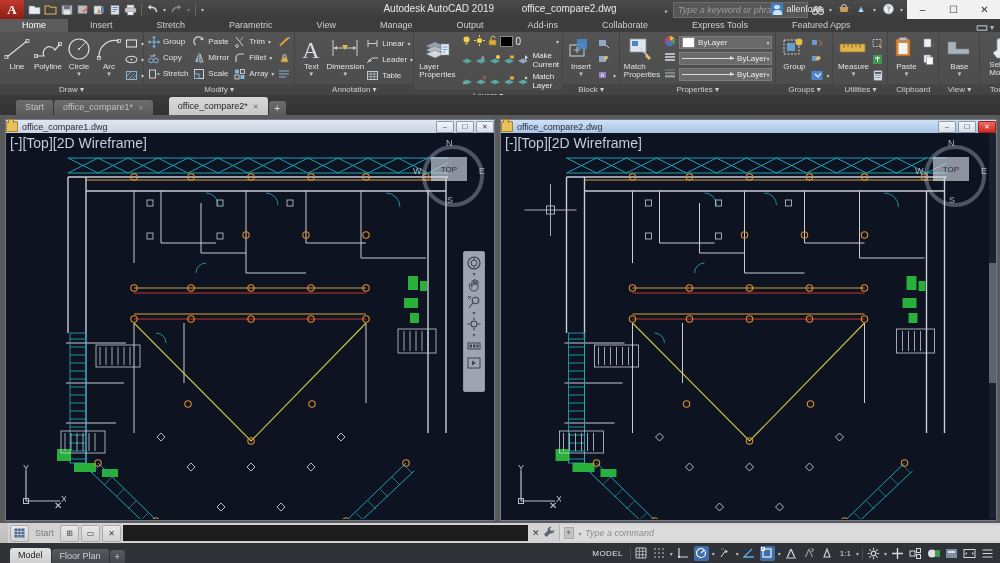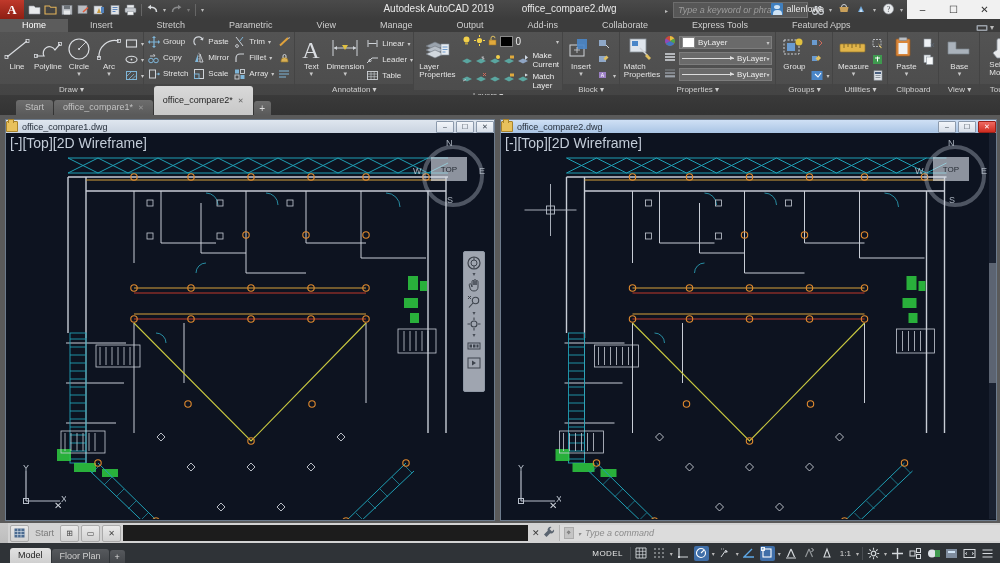--- a/index.html
+++ b/index.html
@@ -60,21 +60,21 @@
     justify-content:space-between;padding:0 2px;font-size:8px;color:#ececec;}
   .combo .cv{display:flex;align-items:center;gap:3px;}
   .lineprev{width:52px;height:1px;background:#ddd;position:relative;}
   .lineprev:after{content:"";position:absolute;right:0;top:-2px;border-left:4px solid #ddd;border-top:2px solid transparent;border-bottom:2px solid transparent;}
 
   
   .filetabs{position:absolute;left:0;top:95px;width:1000px;height:20px;
     background:linear-gradient(#3a3a3a,#333);display:flex;align-items:flex-end;padding-left:16px;gap:1px;}
   .ftab{height:15px;padding:0 9px;font-size:9px;color:#c2c2c2;line-height:15px;
     background:linear-gradient(#6d6d6d,#5a5a5a);border-radius:3px 3px 0 0;display:flex;align-items:center;gap:5px;}
-  .ftab.active{background:linear-gradient(#d9d9d9,#c8c8c8);color:#1e1e1e;height:29px;line-height:17px;}
+  .ftab.active{background:linear-gradient(#d9d9d9,#c8c8c8);color:#1e1e1e;height:18px;line-height:17px;margin-left:15px;}
   .ftab .x{font-size:7px;color:#9a9a9a;}
   .ftab.active .x{color:#666;}
   .ftabplus{width:17px;height:14px;background:linear-gradient(#6d6d6d,#5a5a5a);border-radius:3px 3px 0 0;
     display:flex;align-items:center;justify-content:center;font-size:10px;color:#ddd;}
 
   
   .docarea{position:absolute;left:0;top:115px;width:1000px;height:408px;background:#5a5a5a;}
   .dwgwin{position:absolute;top:4px;height:400px;background:#0e1420;border:1px solid #6d7b8c;}
   #win1{left:5px;width:488px;}
   #win2{left:500px;width:495px;}
@@ -581,21 +581,21 @@
             <span class="ic"><svg width="12" height="11" viewBox="0 0 12 11">
                   <path d="M1 7l5-2.5L11 7 6 9.5z" fill="#5aa6a0"></path>
                   <rect x="7" y="1.5" width="4" height="3" fill="#e0a93c"></rect>
                 </svg></span>
             <span class="ic"><svg width="13" height="11" viewBox="0 0 13 11">
                   <path d="M1 7l5-2.5L11 7 6 9.5z" fill="#8fa5c4"></path>
                   <path d="M8 1l3 2.5-3 2.5z" fill="#cfd8e4"></path>
                 </svg></span>
             <span style="color:#ececec;font-size:8px">Make Current</span>
           </div>
-          <div style="display:flex;gap:2px;margin-top:2px">
+          <div style="display:flex;align-items:center;gap:2px;margin-top:2px">
             <span class="ic"><svg width="12" height="11" viewBox="0 0 12 11">
                   <path d="M1 7l5-2.5L11 7 6 9.5z" fill="#5aa6a0"></path>
                   <path d="M2 9l3-1.5" stroke="#cfd3d8" stroke-width=".8"></path>
                 </svg></span>
             <span class="ic"><svg width="12" height="11" viewBox="0 0 12 11">
                   <path d="M1 7l5-2.5L11 7 6 9.5z" fill="#5aa6a0"></path>
                   <path d="M8 1l3 3M11 1L8 4" stroke="#d06a5a" stroke-width="1"></path>
                 </svg></span>
             <span class="ic"><svg width="12" height="11" viewBox="0 0 12 11">
                   <path d="M1 7l5-2.5L11 7 6 9.5z" fill="#5aa6a0"></path>

